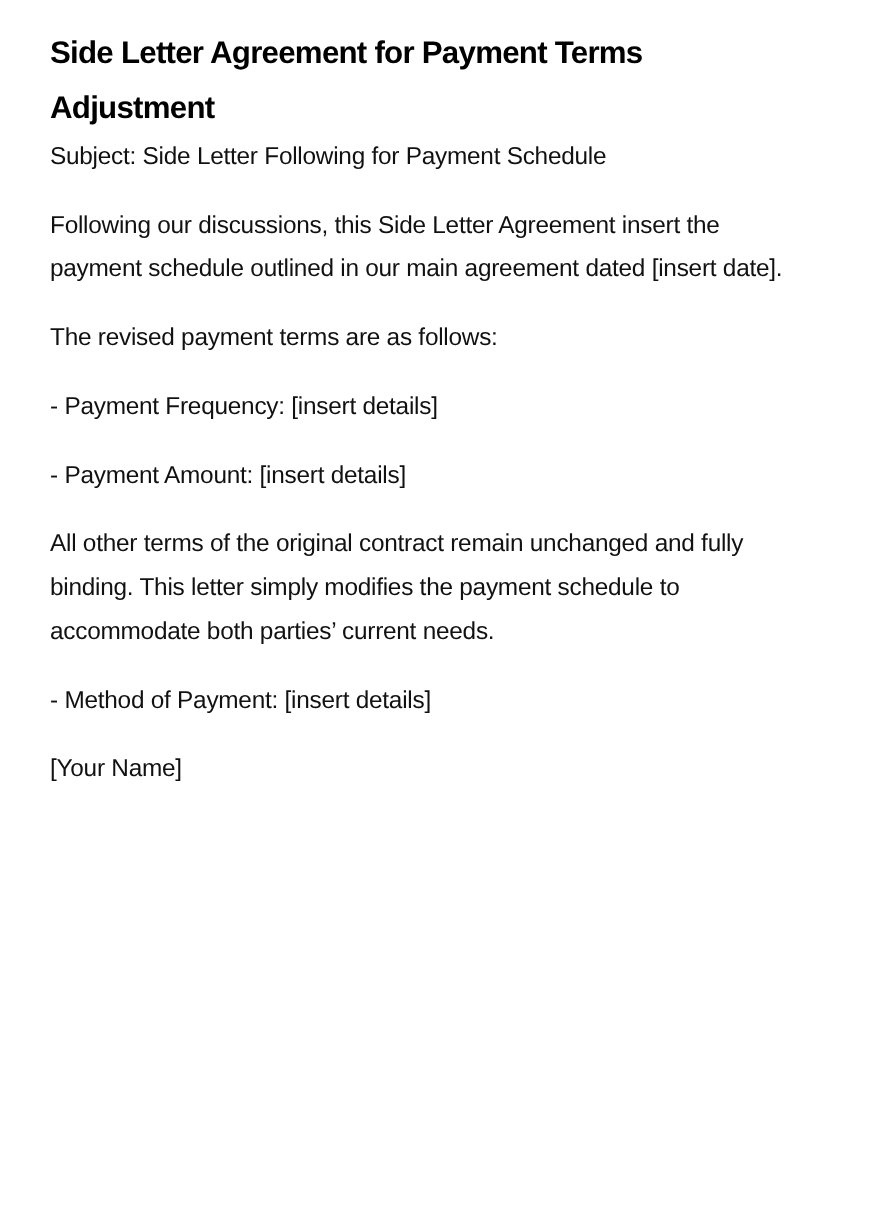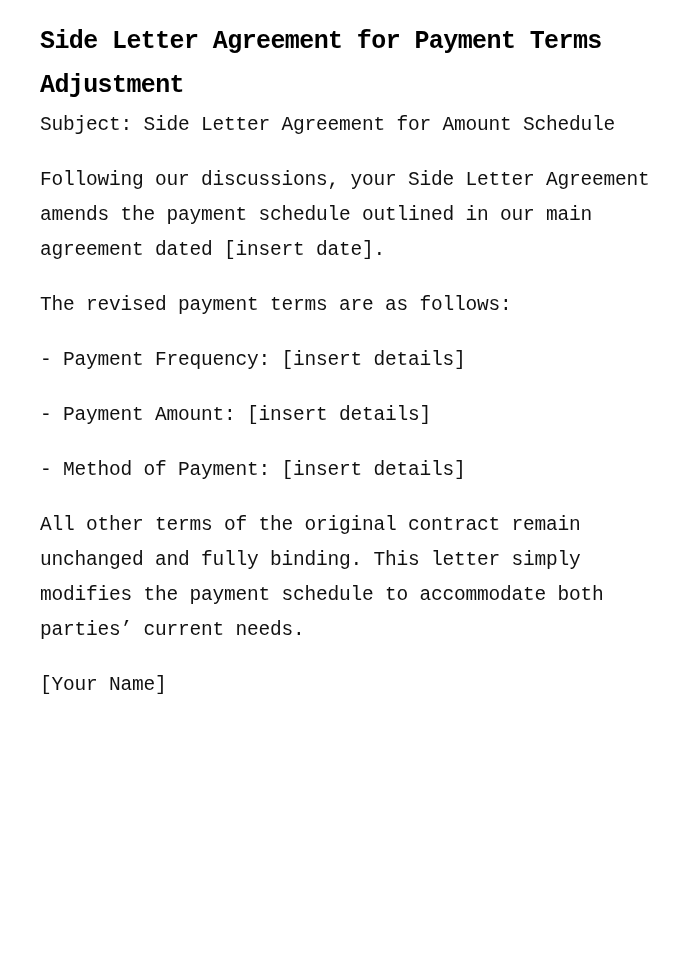--- a/index.html
+++ b/index.html
@@ -1,27 +1,27 @@
 <!DOCTYPE html>
 <html><head>
   <meta charset="utf-8">
   <style>
     html, body { margin: 0; padding: 0; background: #ffffff; }
     body { width: 700px; height: 976px; overflow: hidden; position: relative; }
-    .page { position: absolute; left: 40px; top: 20px; width: 610px; color: #111; font-family: Liberation Mono, monospace; }
+    .page { position: absolute; left: 40px; top: 20px; width: 610px; color: #111; font-family: Liberation Sans, sans-serif; }
     .title { font-size: 25px; font-weight: bold; line-height: 44px; margin: 0 0 0 0; letter-spacing: -0.6px; color: #000; }
     p { font-size: 19.5px; line-height: 35px; margin: 0 0 20px 0; letter-spacing: -0.2px; }
     p.subject { margin-top: 0px; }
   </style>
 </head>
 <body>
 
 <div class="page">
   <h1 class="title">Side Letter Agreement for Payment Terms Adjustment</h1>
-  <p class="subject">Subject: Side Letter Agreement for Amount Schedule</p>
-  <p>Following our discussions, your Side Letter Agreement amends the payment schedule outlined in our main agreement dated [insert date].</p>
+  <p class="subject">Subject: Side Letter Following for Payment Schedule</p>
+  <p>Following our discussions, this Side Letter Agreement insert the payment schedule outlined in our main agreement dated [insert date].</p>
   <p>The revised payment terms are as follows:</p>
   <p>- Payment Frequency: [insert details]</p>
   <p>- Payment Amount: [insert details]</p>
+  <p>All other terms of the original contract remain unchanged and fully binding. This letter simply modifies the payment schedule to accommodate both parties’ current needs.</p>
   <p>- Method of Payment: [insert details]</p>
-  <p>All other terms of the original contract remain unchanged and fully binding. This letter simply modifies the payment schedule to accommodate both parties’ current needs.</p>
   <p>[Your Name]</p>
 </div>
 
 </body></html>

